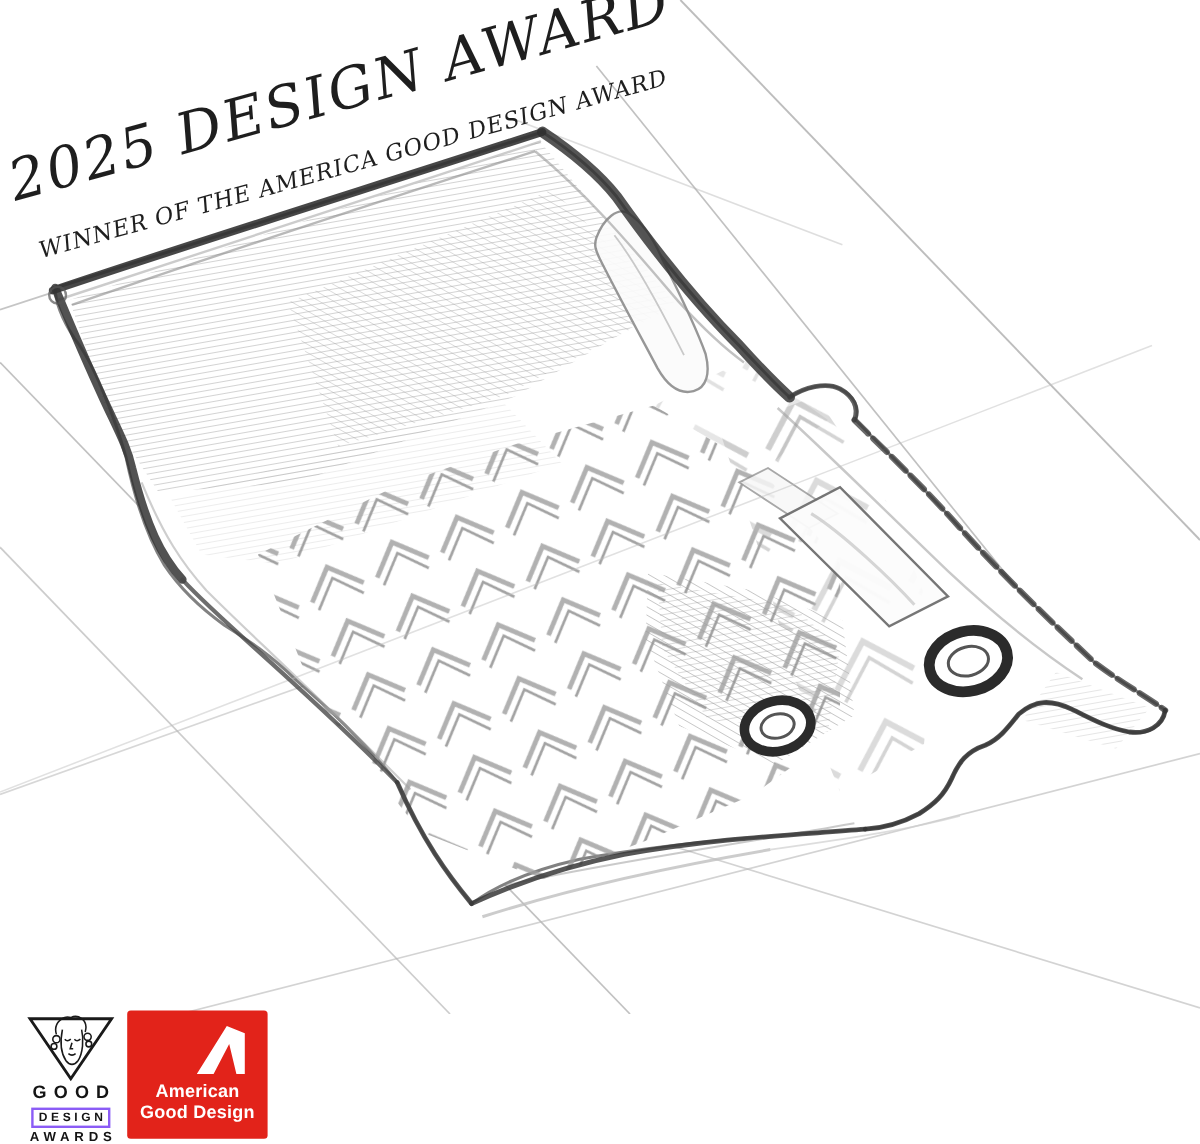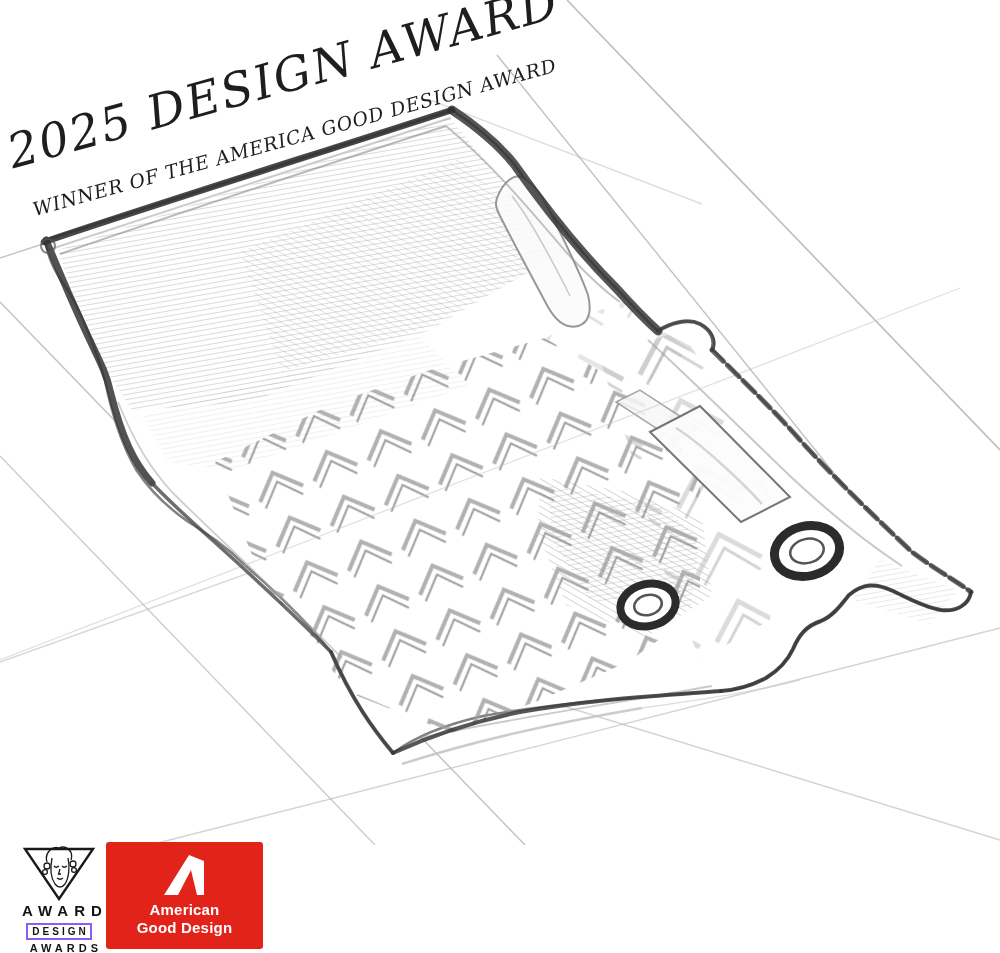--- a/index.html
+++ b/index.html
@@ -23,25 +23,25 @@
     position:absolute; left:16px; top:845px; width:86px; text-align:center;
     color:#141414;
   }
   .muse svg { display:block; margin:0 auto; }
   .muse-word   { font-size:15px; letter-spacing:6px; font-weight:600; margin-top:1px; text-indent:6px; }
   .muse-design { margin-top:2px; }
   .muse-design span {
     display:inline-block; border:2px solid #8b5cf6; font-size:10px; font-weight:700;
     letter-spacing:3px; padding:1px 1px 1px 4px; line-height:1.1;
   }
-  .muse-awards { font-size:11px; letter-spacing:4px; font-weight:600; margin-top:2px; text-indent:4px;text-align:right; }
+  .muse-awards { font-size:11px; letter-spacing:4px; font-weight:600; margin-top:2px; text-indent:4px; }
 
   .agd {
     position:absolute; left:106px; top:842px; width:117px; height:107px;
-    background:#e2231a; border-radius:3px;padding-left:40px;
+    background:#e2231a; border-radius:3px;
   }
   .agd svg { position:absolute; left:0; top:0; }
   .agd-text {
     position:absolute; left:0; bottom:11px; width:100%; text-align:center;
     color:#ffffff; font-weight:bold; font-size:15px; line-height:1.25; letter-spacing:0.2px;
   }
 
   .desc {
     position:absolute; left:237px; top:866px; width:762px; margin:0;
     font-size:19px; line-height:1.37; color:#141414; letter-spacing:-0.1px;
@@ -189,21 +189,21 @@
         <circle cx="28" cy="21" r="3"></circle>
         <circle cx="54" cy="19" r="3"></circle>
         <circle cx="26" cy="27" r="2.4"></circle>
         <circle cx="55" cy="25" r="2.4"></circle>
         <path d="M 35,21 q 2,2.5 5,0"></path>
         <path d="M 43,21 q 2,2.5 5,0"></path>
         <path d="M 41,24 l -1.5,5 l 2.5,0"></path>
         <path d="M 38,33 q 3,2.5 6,0"></path>
       </g>
     </svg>
-    <div class="muse-word">AWARD</div>
+    <div class="muse-word">GOOD</div>
     <div class="muse-design"><span>DESIGN</span></div>
     <div class="muse-awards">AWARDS</div>
   </div>
 
   <div class="agd">
     <svg width="117" height="107" viewBox="0 0 117 107">
       <polygon points="58,53 83,13 98,19 98,53 91,53 85,28 72,53" fill="#ffffff"></polygon>
     </svg>
     <div class="agd-text">
       <div>American</div>

